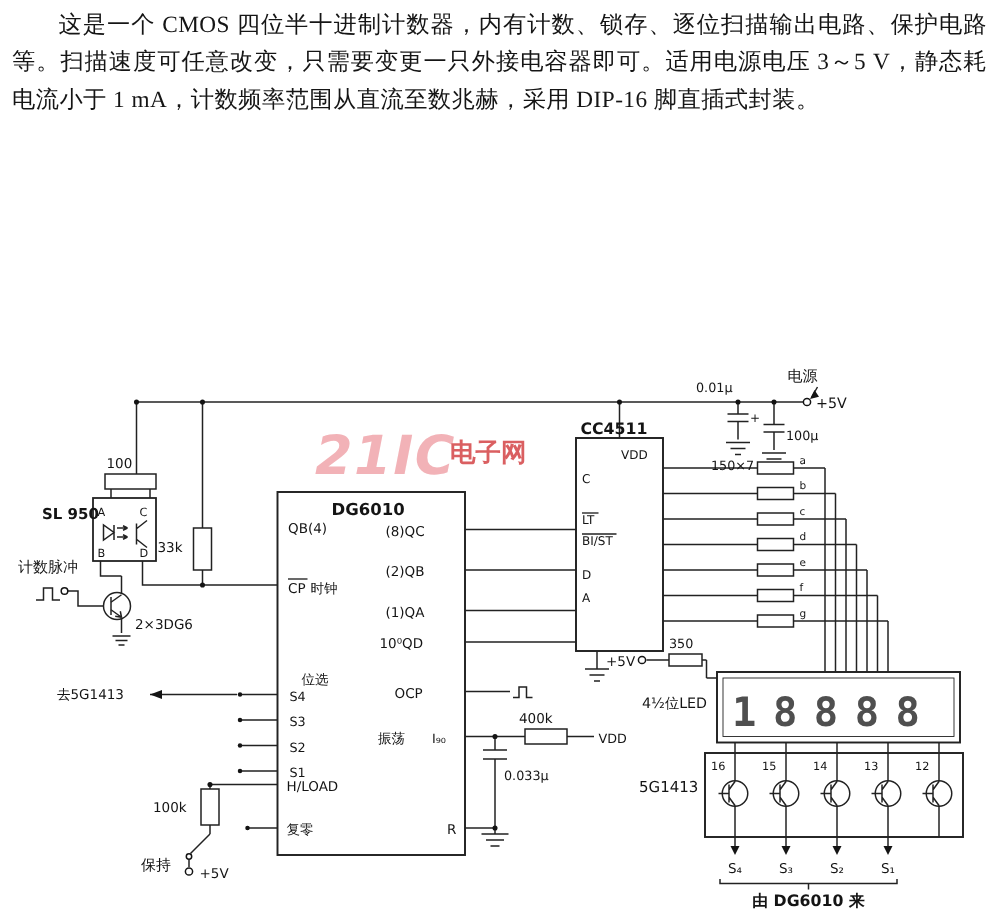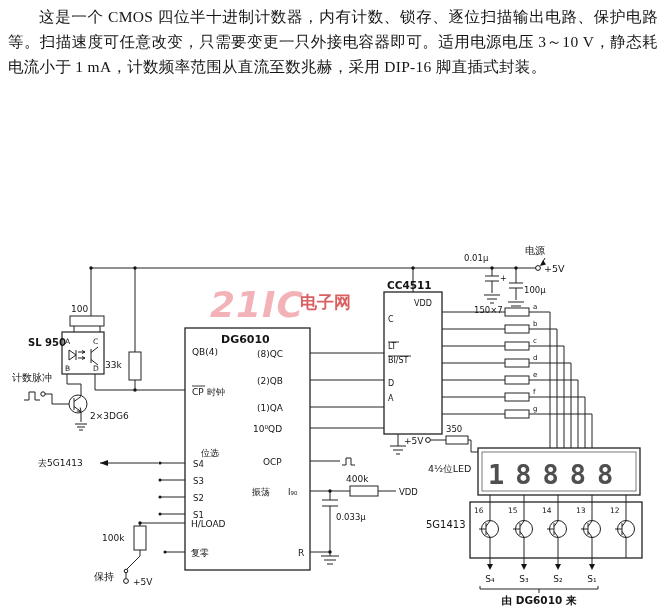--- a/index.html
+++ b/index.html
@@ -20,21 +20,21 @@
   .t11{font-size:11px}.b{font-weight:bold}
   .led-val{font-family:"DejaVu Sans Mono","Liberation Mono",monospace;font-size:27px;
            font-weight:bold;letter-spacing:11px;fill:#3c3c3c;opacity:.9;}
 </style>
 </head>
 <body>
 
 <div class="page">
 
   <div class="doc">
-    <p>这是一个 CMOS 四位半十进制计数器，内有计数、锁存、逐位扫描输出电路、保护电路等。扫描速度可任意改变，只需要变更一只外接电容器即可。适用电源电压 3～10 V，静态耗电流小于 1 mA，计数频率范围从直流至数兆赫，采用 DIP-16 脚直插式封装。</p>
+    <p>这是一个 CMOS 四位半十进制计数器，内有计数、锁存、逐位扫描输出电路、保护电路等。扫描速度可任意改变，只需要变更一只外接电容器即可。适用电源电压 3～5 V，静态耗电流小于 1 mA，计数频率范围从直流至数兆赫，采用 DIP-16 脚直插式封装。</p>
   </div>
 
   <svg class="schematic" width="665" height="613" viewBox="0 0 665 613">
 
     <g stroke="#222" stroke-width="1" fill="none">
 
       <path d="M91 268 H536"></path>
       <path d="M91 268 V316"></path>
       <path d="M74 326 V332 M100 326 V332"></path>
 

